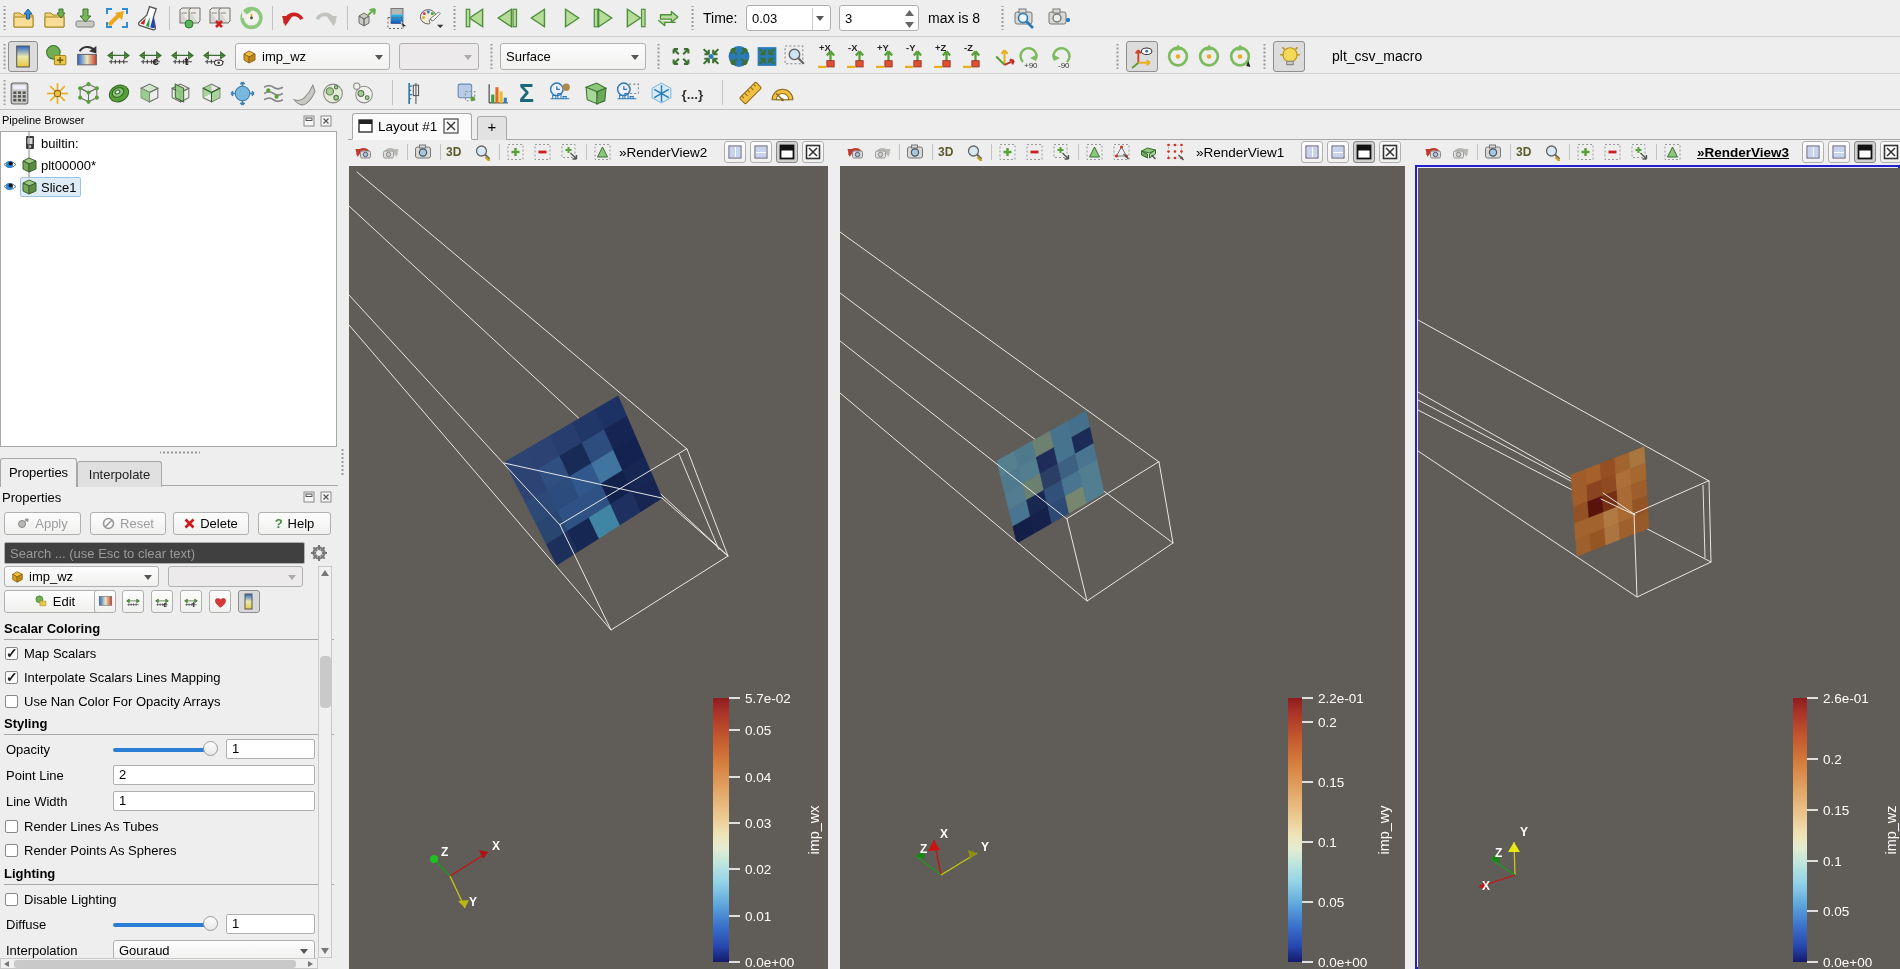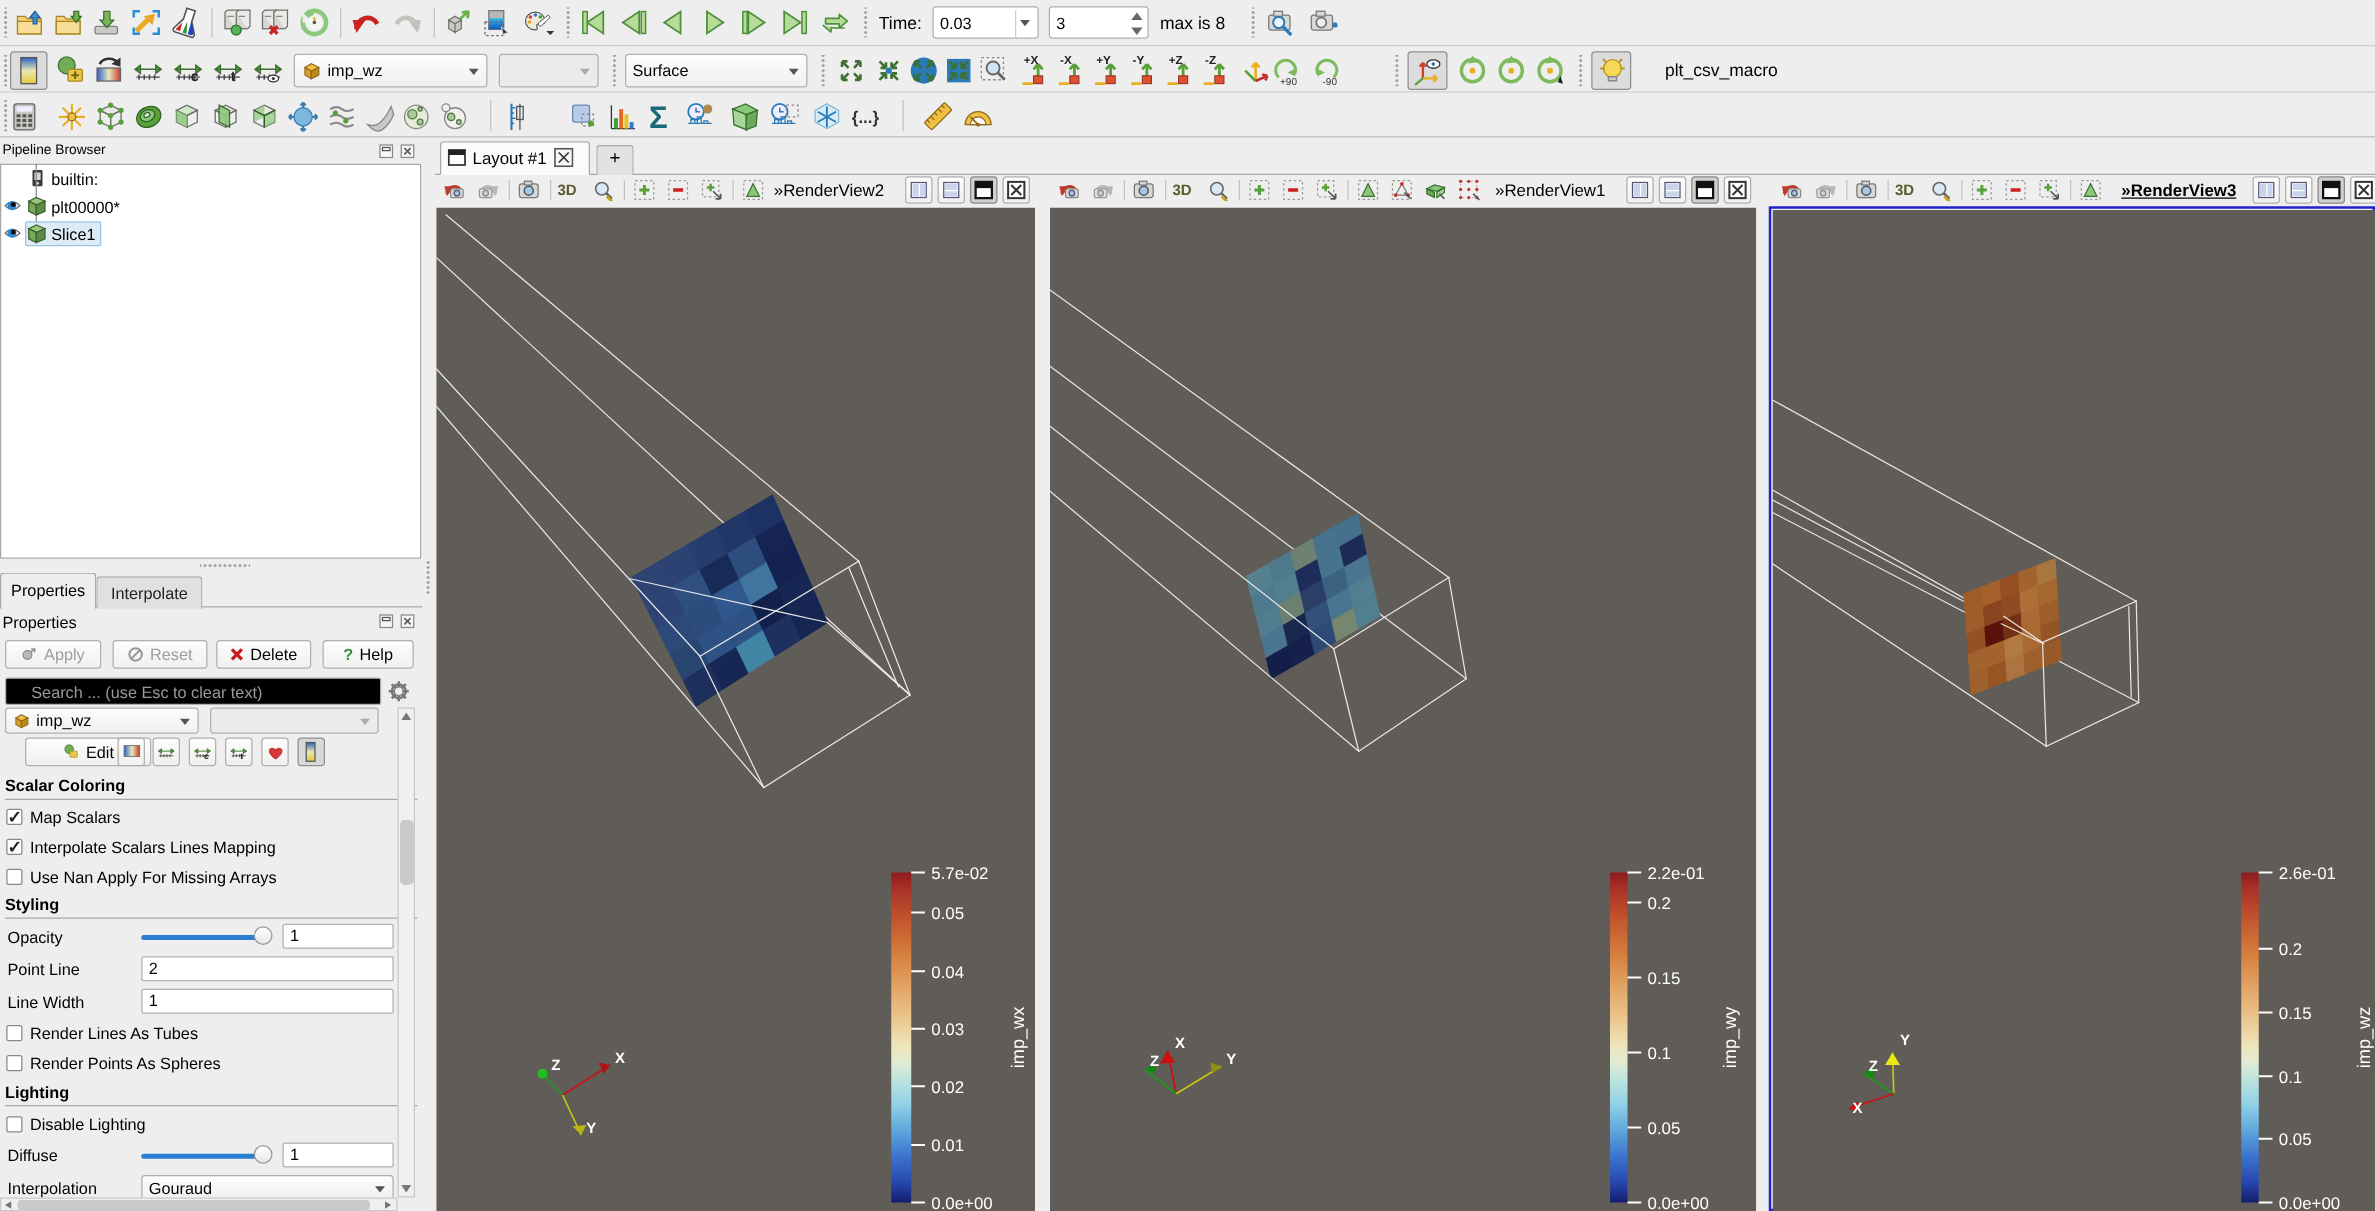--- a/index.html
+++ b/index.html
@@ -7,21 +7,21 @@
 .tbrow{position:absolute;left:0;width:1900px;background:#eeeeee}
 .ico{position:absolute}
 .sep{position:absolute;width:1px;background:#c2c2c2}
 .handle{position:absolute;width:5px;background-image:radial-gradient(circle,#9a9a9a 1px,transparent 1.2px);background-size:4px 4px;background-position:center}
 .btn{position:absolute;border:1px solid #b0b0b0;border-radius:3px;background:linear-gradient(#fdfdfd,#f0f0ef);font-size:13px;display:flex;align-items:center;justify-content:center;gap:5px}
 .btn.dis{color:#9d9d9d}
 .pressed{position:absolute;background:#dcdcdc;border:1px solid #8f8f8f;border-radius:3px}
 .combo{position:absolute;border:1px solid #b0b0b0;border-radius:3px;background:linear-gradient(#fdfdfd,#f0f0ef);display:flex;align-items:center;padding-left:5px;font-size:13px}
 .combo .arr{position:absolute;right:6px;top:50%;margin-top:-2px;width:0;height:0;border-left:4px solid transparent;border-right:4px solid transparent;border-top:5px solid #555}
 .combo.dis .arr{border-top-color:#aaa}
-.edit{position:absolute;border:1px solid #b0b0b0;border-radius:2px;background:#000000;font-size:13px;display:flex;align-items:center;padding-left:20px}
+.edit{position:absolute;border:1px solid #b0b0b0;border-radius:2px;background:#404040;font-size:13px;display:flex;align-items:center;padding-left:5px}
 .view{position:absolute}
 .cbl{font-size:13.5px;fill:#fff;font-family:"Liberation Sans",sans-serif}
 .cbt{font-size:14.5px;fill:#fff;font-family:"Liberation Sans",sans-serif;text-anchor:middle}
 .axl{font-size:12px;fill:#fff;font-weight:bold;font-family:"Liberation Sans",sans-serif}
 .ckrow{position:absolute;font-size:13px}
 .ck{position:absolute;left:5px;top:1px;width:13px;height:13px;border:1px solid #888;border-radius:2px;background:#fff}
 .ck.c:after{content:"\2713";position:absolute;left:0px;top:-3px;font-weight:bold;font-size:14px;color:#222}
 .sect{position:absolute;font-weight:bold;font-size:13px;border-bottom:1px solid #a8a8a8;width:330px;padding-bottom:3px}
 .field{position:absolute;border:1px solid #b0b0b0;border-radius:2px;background:#fff;font-size:13px;padding:1px 0 0 5px}
 .lab{position:absolute;font-size:13px}
@@ -625,21 +625,21 @@
     <circle cx="9" cy="9" r="3.5" fill="#eee" stroke="#777"></circle>
   </svg>
 <div class="combo" style="left:4px;top:566px;width:155px;height:21px"><svg width="15" height="13" viewBox="0 0 17 15" style="margin-right:4px">
       <path d="M3 5 l5 -3 6 3 -6 3 Z" fill="#f0c040" stroke="#91691c"></path>
       <path d="M3 5 v6 l5 3 v-6 Z" fill="#d8a020" stroke="#91691c"></path>
       <path d="M14 5 v6 l-6 3 v-6 Z" fill="#c08818" stroke="#91691c"></path>
     </svg>imp_wz<span class="arr"></span></div>
 <div class="combo dis" style="left:168px;top:566px;width:135px;height:21px;background:#eceaea">
     <span class="arr"></span>
   </div>
-<div class="btn" style="left:20px;top:590px;width:101px;height:23px"><svg width="14" height="13" viewBox="0 0 24 24">
+<div class="btn" style="left:4px;top:590px;width:101px;height:23px"><svg width="14" height="13" viewBox="0 0 24 24">
       <circle cx="9" cy="8" r="6.5" fill="#6fae52" stroke="#3c7030"></circle>
       <rect x="10" y="11" width="11" height="9" rx="1" fill="#e8c84a" stroke="#a8861d"></rect>
     </svg>Edit</div>
 <div class="btn" style="left:94px;top:590px;width:22px;height:23px">
     <svg width="15" height="15" viewBox="0 0 24 24">
       <rect x="2" y="4" width="20" height="14" fill="url(#cm9)" stroke="#666"></rect>
       <defs>
         <linearGradient id="cm9" x1="0" y1="0" x2="1" y2="0">
           <stop offset="0" stop-color="#2a62c8"></stop>
           <stop offset="0.5" stop-color="#e8e8c0"></stop>
@@ -689,21 +689,21 @@
 <div class="ckrow" style="left:0;top:646px">
     <span class="ck c"></span>
     <span style="position:absolute;left:24px;white-space:nowrap">Map Scalars</span>
   </div>
 <div class="ckrow" style="left:0;top:670px">
     <span class="ck c"></span>
     <span style="position:absolute;left:24px;white-space:nowrap">Interpolate Scalars Lines Mapping</span>
   </div>
 <div class="ckrow" style="left:0;top:694px">
     <span class="ck"></span>
-    <span style="position:absolute;left:24px;white-space:nowrap">Use Nan Apply For Missing Arrays</span>
+    <span style="position:absolute;left:24px;white-space:nowrap">Use Nan Color For Opacity Arrays</span>
   </div>
 <div class="sect" style="left:4px;top:716px">Styling</div>
 <div class="lab" style="left:6px;top:742px">Opacity</div>
 <div class="abs" style="left:113px;top:748px;width:100px;height:4px;background:#2a7fd4;border-radius:2px"></div>
 <div class="abs" style="left:203px;top:741px;width:15px;height:15px;background:linear-gradient(#fdfdfd,#e8e8e8);border:1px solid #999;border-radius:8px"></div>
 <div class="field" style="left:226px;top:739px;width:89px;height:20px">1</div>
 <div class="lab" style="left:6px;top:768px">Point Line</div>
 <div class="field" style="left:113px;top:765px;width:202px;height:20px">2</div>
 <div class="lab" style="left:6px;top:794px">Line Width</div>
 <div class="field" style="left:113px;top:791px;width:202px;height:20px">1</div>

